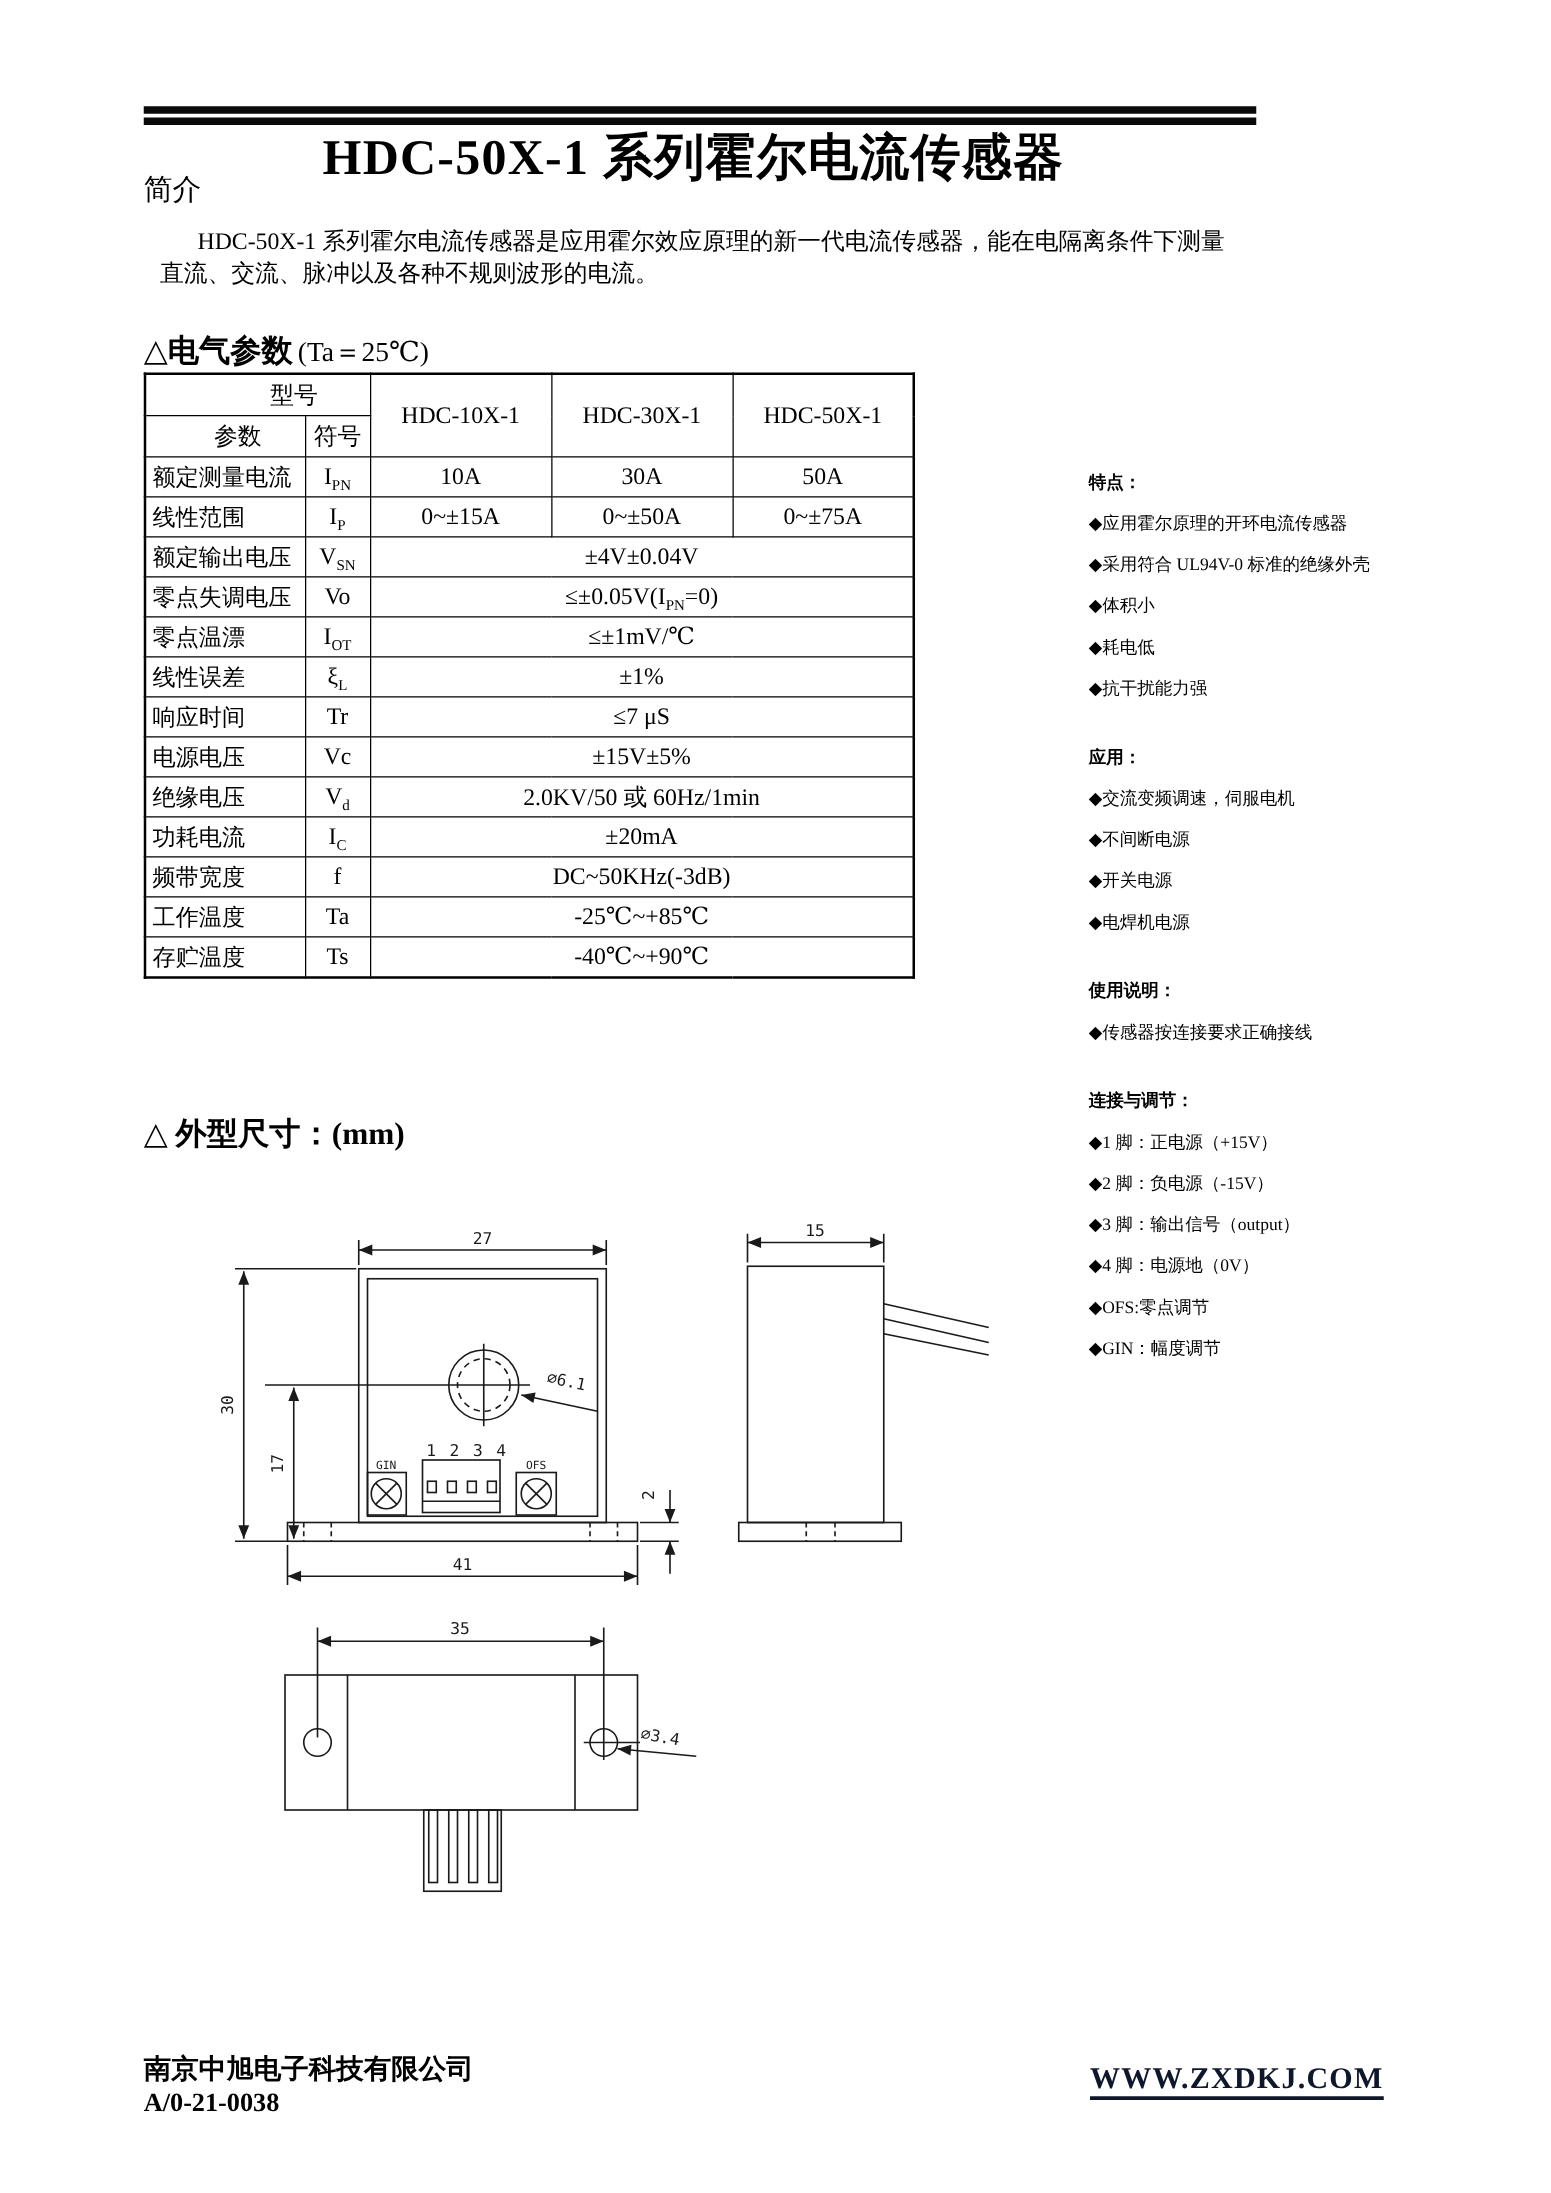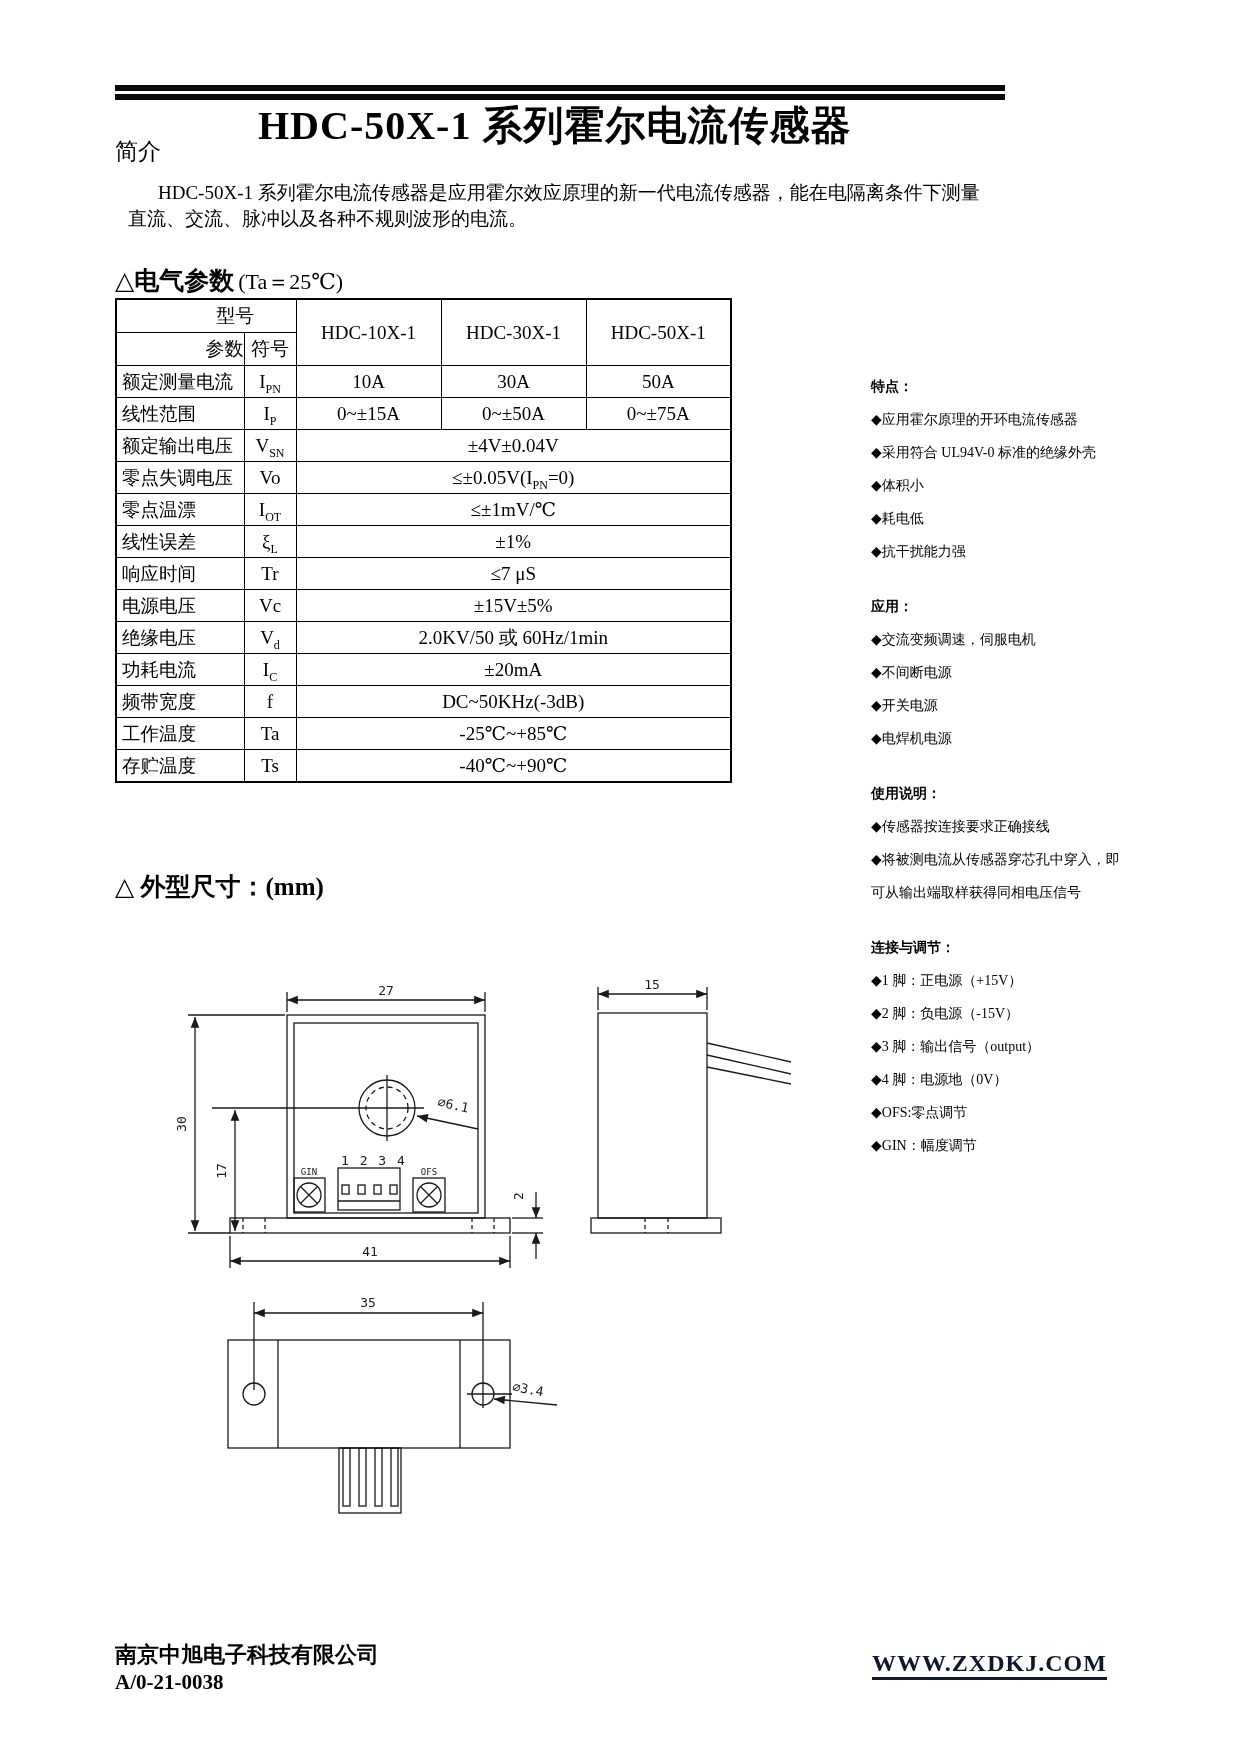--- a/index.html
+++ b/index.html
@@ -13,21 +13,21 @@
   .sec-heading .h-main{font-size:25px;font-weight:bold;}
   .sec-heading .h-note{font-size:22px;}
 
   
   #etable{position:absolute;left:115px;top:298px;border-collapse:collapse;table-layout:fixed;
           border:2.5px solid #000;}
   #etable td{border:1.6px solid #000;font-size:19px;padding:0;height:31px;text-align:center;
              overflow:hidden;white-space:nowrap;}
   #etable thead td{height:32px;}
   #etable .corner-model{text-align:center;padding-left:58px;}
-  #etable .corner-param{text-align:right;padding-left:20px;}
+  #etable .corner-param{text-align:center;padding-left:20px;}
   #etable .c-param{text-align:left;padding-left:5px;font-size:18.5px;margin-top:20px;}
   #etable sub{font-size:12px;line-height:0;}
 
   
   #sidebar{position:absolute;left:871px;top:370px;width:258px;font-size:14px;line-height:33px;}
   .sb-title{font-weight:bold;}
   .sb-section{margin-bottom:22px;}
 
   
   #drawings{position:absolute;left:130px;top:940px;}
@@ -163,34 +163,33 @@
       <div class="sb-section">
         <div class="sb-title">应用：</div>
         <div class="sb-item">◆交流变频调速，伺服电机</div>
         <div class="sb-item">◆不间断电源</div>
         <div class="sb-item">◆开关电源</div>
         <div class="sb-item">◆电焊机电源</div>
       </div>
       <div class="sb-section">
         <div class="sb-title">使用说明：</div>
         <div class="sb-item">◆传感器按连接要求正确接线</div>
-        <div class="sb-item">◆将被测电流从传感器穿芯孔中穿入，即可从输出端取样获得同相电压信号</div>
       </div>
       <div class="sb-section">
         <div class="sb-title">连接与调节：</div>
         <div class="sb-item">◆1 脚：正电源（+15V）</div>
         <div class="sb-item">◆2 脚：负电源（-15V）</div>
         <div class="sb-item">◆3 脚：输出信号（output）</div>
         <div class="sb-item">◆4 脚：电源地（0V）</div>
         <div class="sb-item">◆OFS:零点调节</div>
         <div class="sb-item">◆GIN：幅度调节</div>
       </div>
     </div>
 
-  <div class="sec-heading" style="top:870px">
+  <div class="sec-heading" style="top:890px">
     <span class="h-main">△ 外型尺寸：(mm)</span>
   </div>
 
   <svg id="drawings" width="700" height="600" viewBox="130 940 700 600">
     <defs>
       <marker id="arw" viewBox="0 0 12 12" refX="11" refY="6" markerWidth="10" markerHeight="10" orient="auto-start-reverse">
         <path d="M1,2 L11,6 L1,10 Z" fill="#1a1a1a"></path>
       </marker>
     </defs>
 

